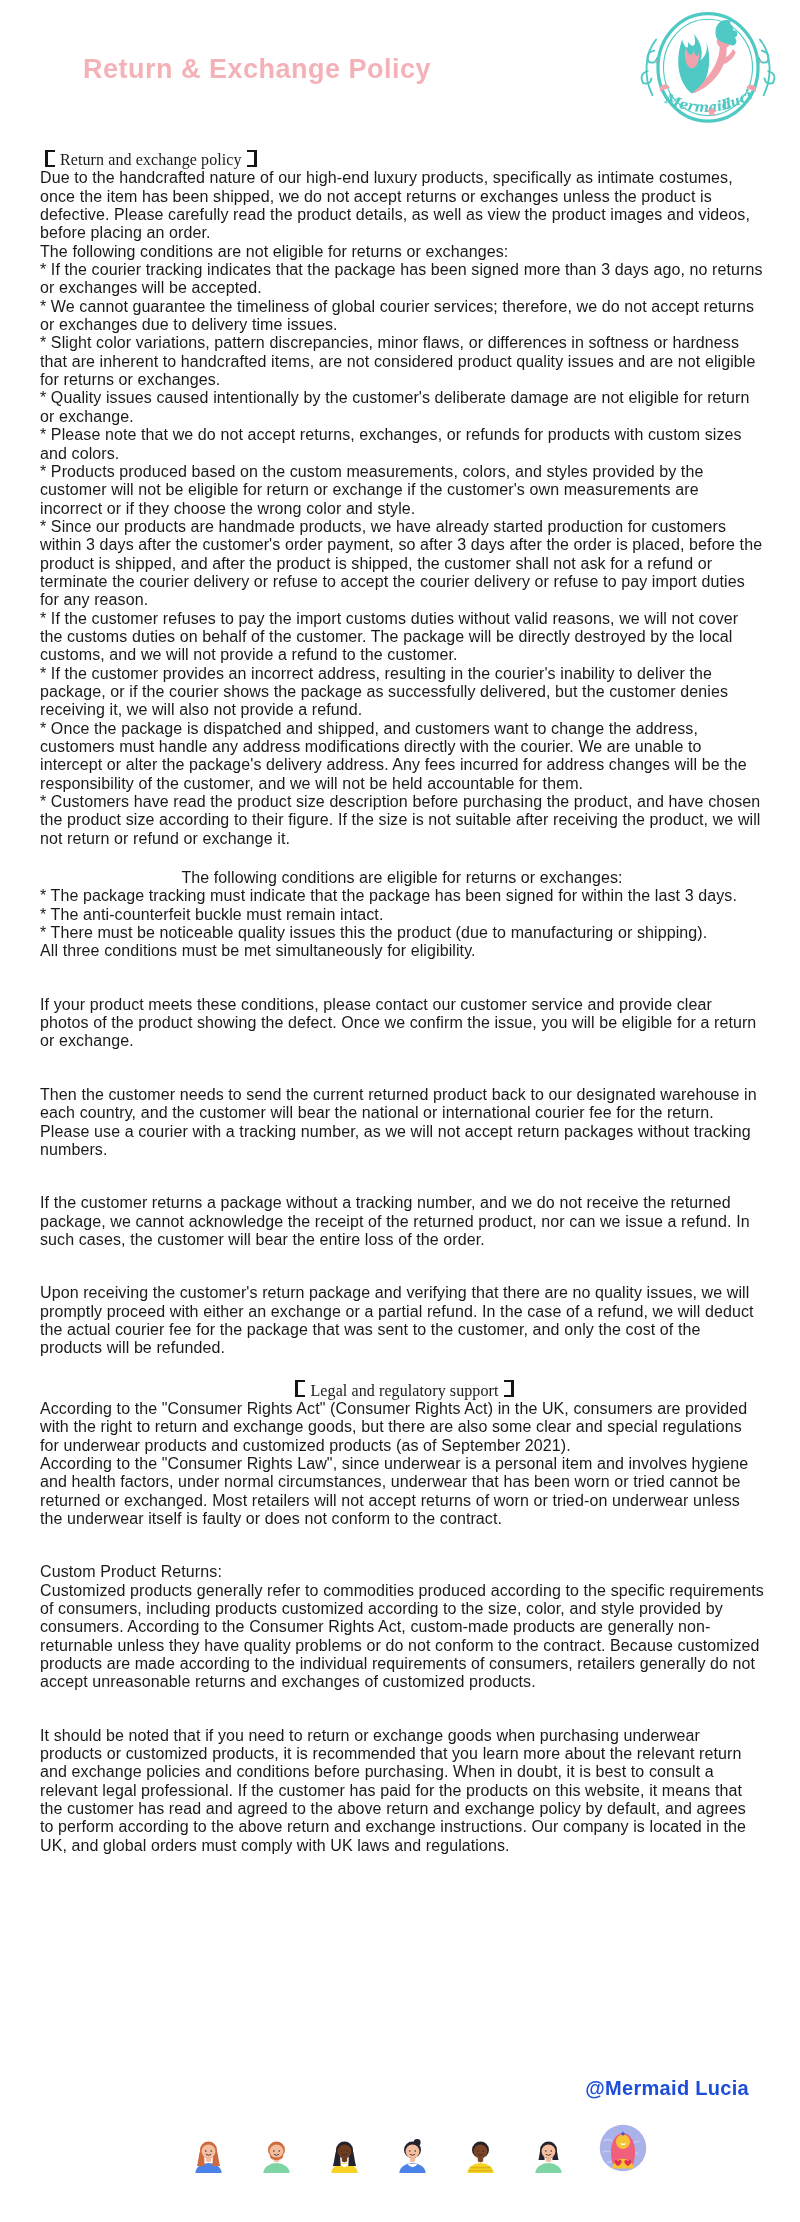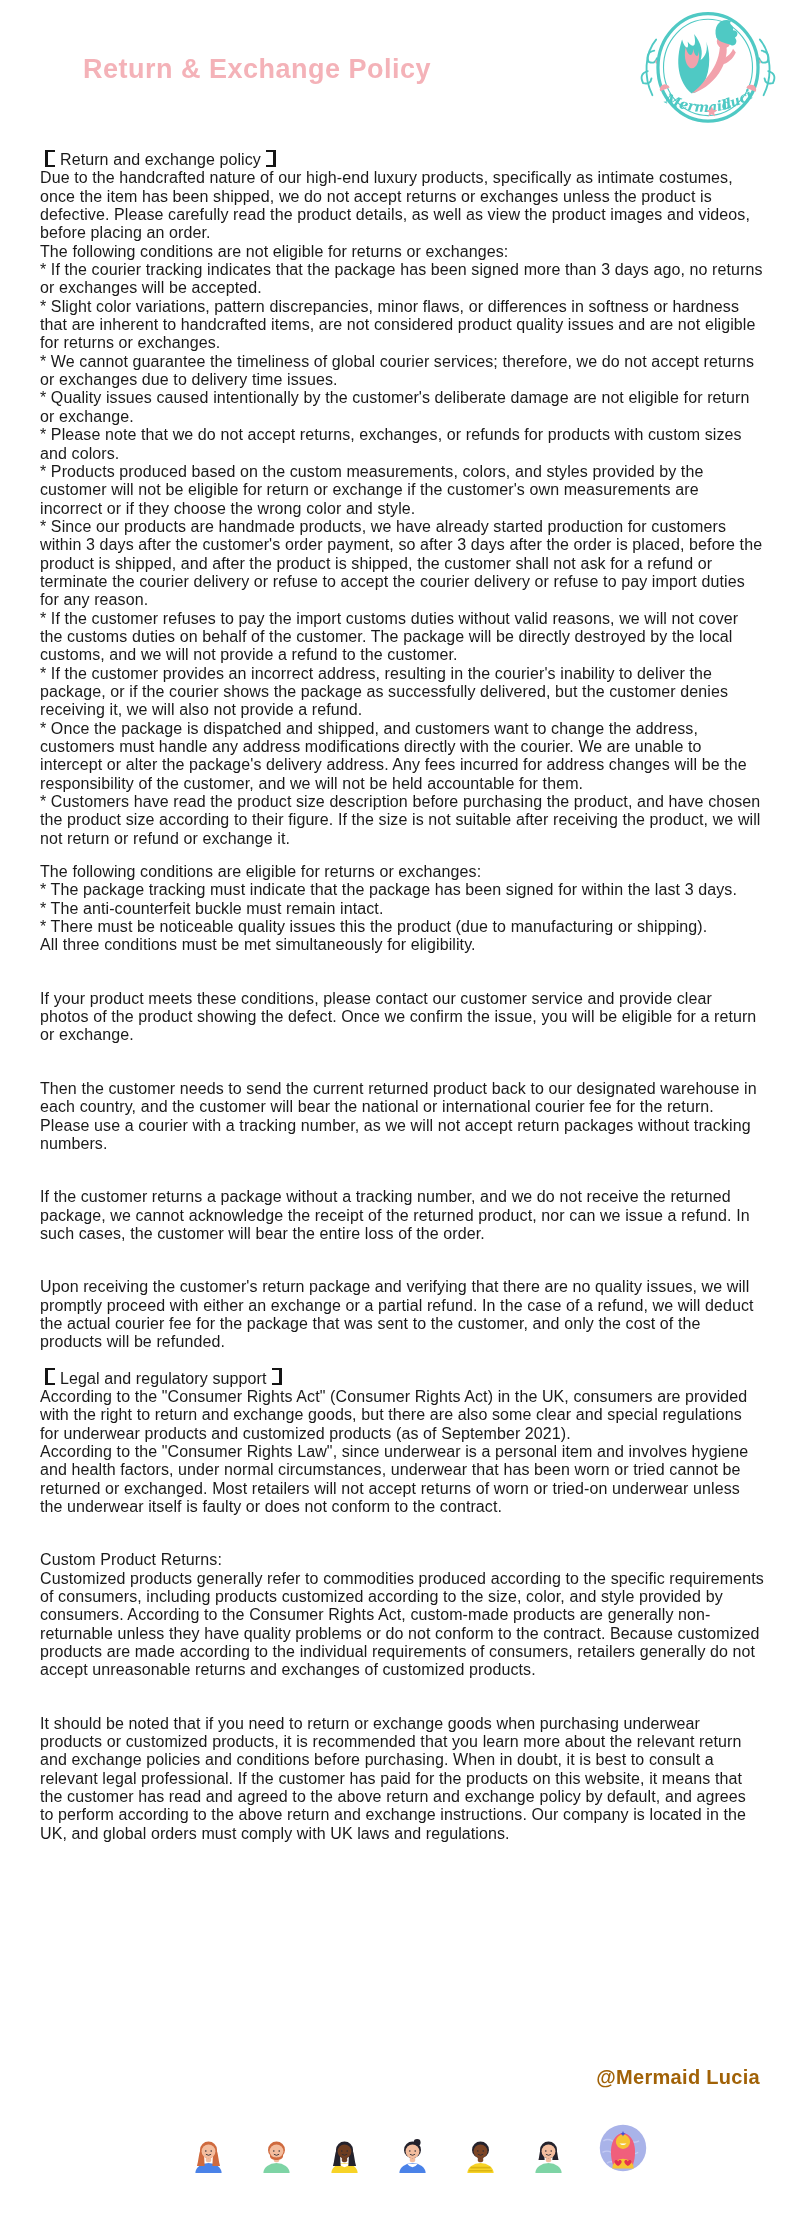--- a/index.html
+++ b/index.html
@@ -13,28 +13,28 @@
     color:var(--title-pink,#f4b2b8);
     font-family:"Liberation Sans","DejaVu Sans",sans-serif;
   }
   .logo{position:absolute;right:16px;top:8px;width:152px;height:141px;}
   .policy{
     position:absolute;left:40px;top:148px;width:724px;
     font-size:16px;line-height:18.35px;letter-spacing:0.1px;color:#1a1a1a;
   }
   .block{margin:0;padding:0;}
   .gap1{margin-top:35px;}
-  .gap2{margin-top:15px;}
-  .header{padding-left:3px;}
+  .gap2{margin-top:21px;text-align:center;}
+  .header{padding-left:3px;font-family:Liberation Serif, serif;}
   .lb,.rb{display:inline-block;width:7px;height:13px;position:relative;top:1.5px;}
   .lb{border-left:3px solid #151515;border-top:2.5px solid #151515;border-bottom:2.5px solid #151515;margin:0 5px 0 2px;}
   .rb{border-right:3px solid #151515;border-top:2.5px solid #151515;border-bottom:2.5px solid #151515;margin-left:5px;}
   .signature{
-    position:absolute;top:2066px;right:40px;margin:0;
-    font-size:20px;font-weight:bold;letter-spacing:0.3px;color:#a16207;
+    position:absolute;top:2066px;right:40px;margin:11px;
+    font-size:20px;font-weight:bold;letter-spacing:0.3px;color:#1d4ed8;
   }
   .avatars{
     position:absolute;top:2123px;left:0;width:100%;padding-left:38px;box-sizing:border-box;
     display:flex;justify-content:center;align-items:flex-end;gap:31px;
   }
   
   .flourish path{stroke:var(--teal,#4fc9c4);fill:none;stroke-width:2;stroke-linecap:round;}
   .ovalOuter{fill:#fff;stroke:var(--teal,#4fc9c4);stroke-width:3.5;}
   .ovalInner{fill:none;stroke:var(--teal,#4fc9c4);stroke-width:1.2;}
   .tealFill{fill:var(--teal,#4fc9c4);}
@@ -84,22 +84,22 @@
         <polygon class="pinkFill" points="0,-6 1.8,-1.9 6,-1.9 2.6,0.9 3.7,5 0,2.5 -3.7,5 -2.6,0.9 -6,-1.9 -1.8,-1.9"></polygon>
       </g>
     </svg>
   </div>
 
   <div class="policy">
       <p class="block header"><span class="lb"></span><span>Return and exchange policy</span><span class="rb"></span></p>
       <p class="block">Due to the handcrafted nature of our high-end luxury products, specifically as intimate costumes, once the item has been shipped, we do not accept returns or exchanges unless the product is defective. Please carefully read the product details, as well as view the product images and videos, before placing an order.</p>
       <p class="block">The following conditions are not eligible for returns or exchanges:</p>
       <p class="block">* If the courier tracking indicates that the package has been signed more than 3 days ago, no returns or exchanges will be accepted.</p>
+      <p class="block">* We cannot guarantee the timeliness of global courier services; therefore, we do not accept returns or exchanges due to delivery time issues.</p>
       <p class="block">* Slight color variations, pattern discrepancies, minor flaws, or differences in softness or hardness that are inherent to handcrafted items, are not considered product quality issues and are not eligible for returns or exchanges.</p>
-      <p class="block">* We cannot guarantee the timeliness of global courier services; therefore, we do not accept returns or exchanges due to delivery time issues.</p>
       <p class="block">* Quality issues caused intentionally by the customer's deliberate damage are not eligible for return or exchange.</p>
       <p class="block">* Please note that we do not accept returns, exchanges, or refunds for products with custom sizes and colors.</p>
       <p class="block">* Products produced based on the custom measurements, colors, and styles provided by the customer will not be eligible for return or exchange if the customer's own measurements are incorrect or if they choose the wrong color and style.</p>
       <p class="block">* Since our products are handmade products, we have already started production for customers within 3 days after the customer's order payment, so after 3 days after the order is placed, before the product is shipped, and after the product is shipped, the customer shall not ask for a refund or terminate the courier delivery or refuse to accept the courier delivery or refuse to pay import duties for any reason.</p>
       <p class="block">* If the customer refuses to pay the import customs duties without valid reasons, we will not cover the customs duties on behalf of the customer. The package will be directly destroyed by the local customs, and we will not provide a refund to the customer.</p>
       <p class="block">* If the customer provides an incorrect address, resulting in the courier's inability to deliver the package, or if the courier shows the package as successfully delivered, but the customer denies receiving it, we will also not provide a refund.</p>
       <p class="block">* Once the package is dispatched and shipped, and customers want to change the address, customers must handle any address modifications directly with the courier. We are unable to intercept or alter the package's delivery address. Any fees incurred for address changes will be the responsibility of the customer, and we will not be held accountable for them.</p>
       <p class="block">* Customers have read the product size description before purchasing the product, and have chosen the product size according to their figure. If the size is not suitable after receiving the product, we will not return or refund or exchange it.</p>
       <p class="block gap2">The following conditions are eligible for returns or exchanges:</p>
       <p class="block">* The package tracking must indicate that the package has been signed for within the last 3 days.</p>

